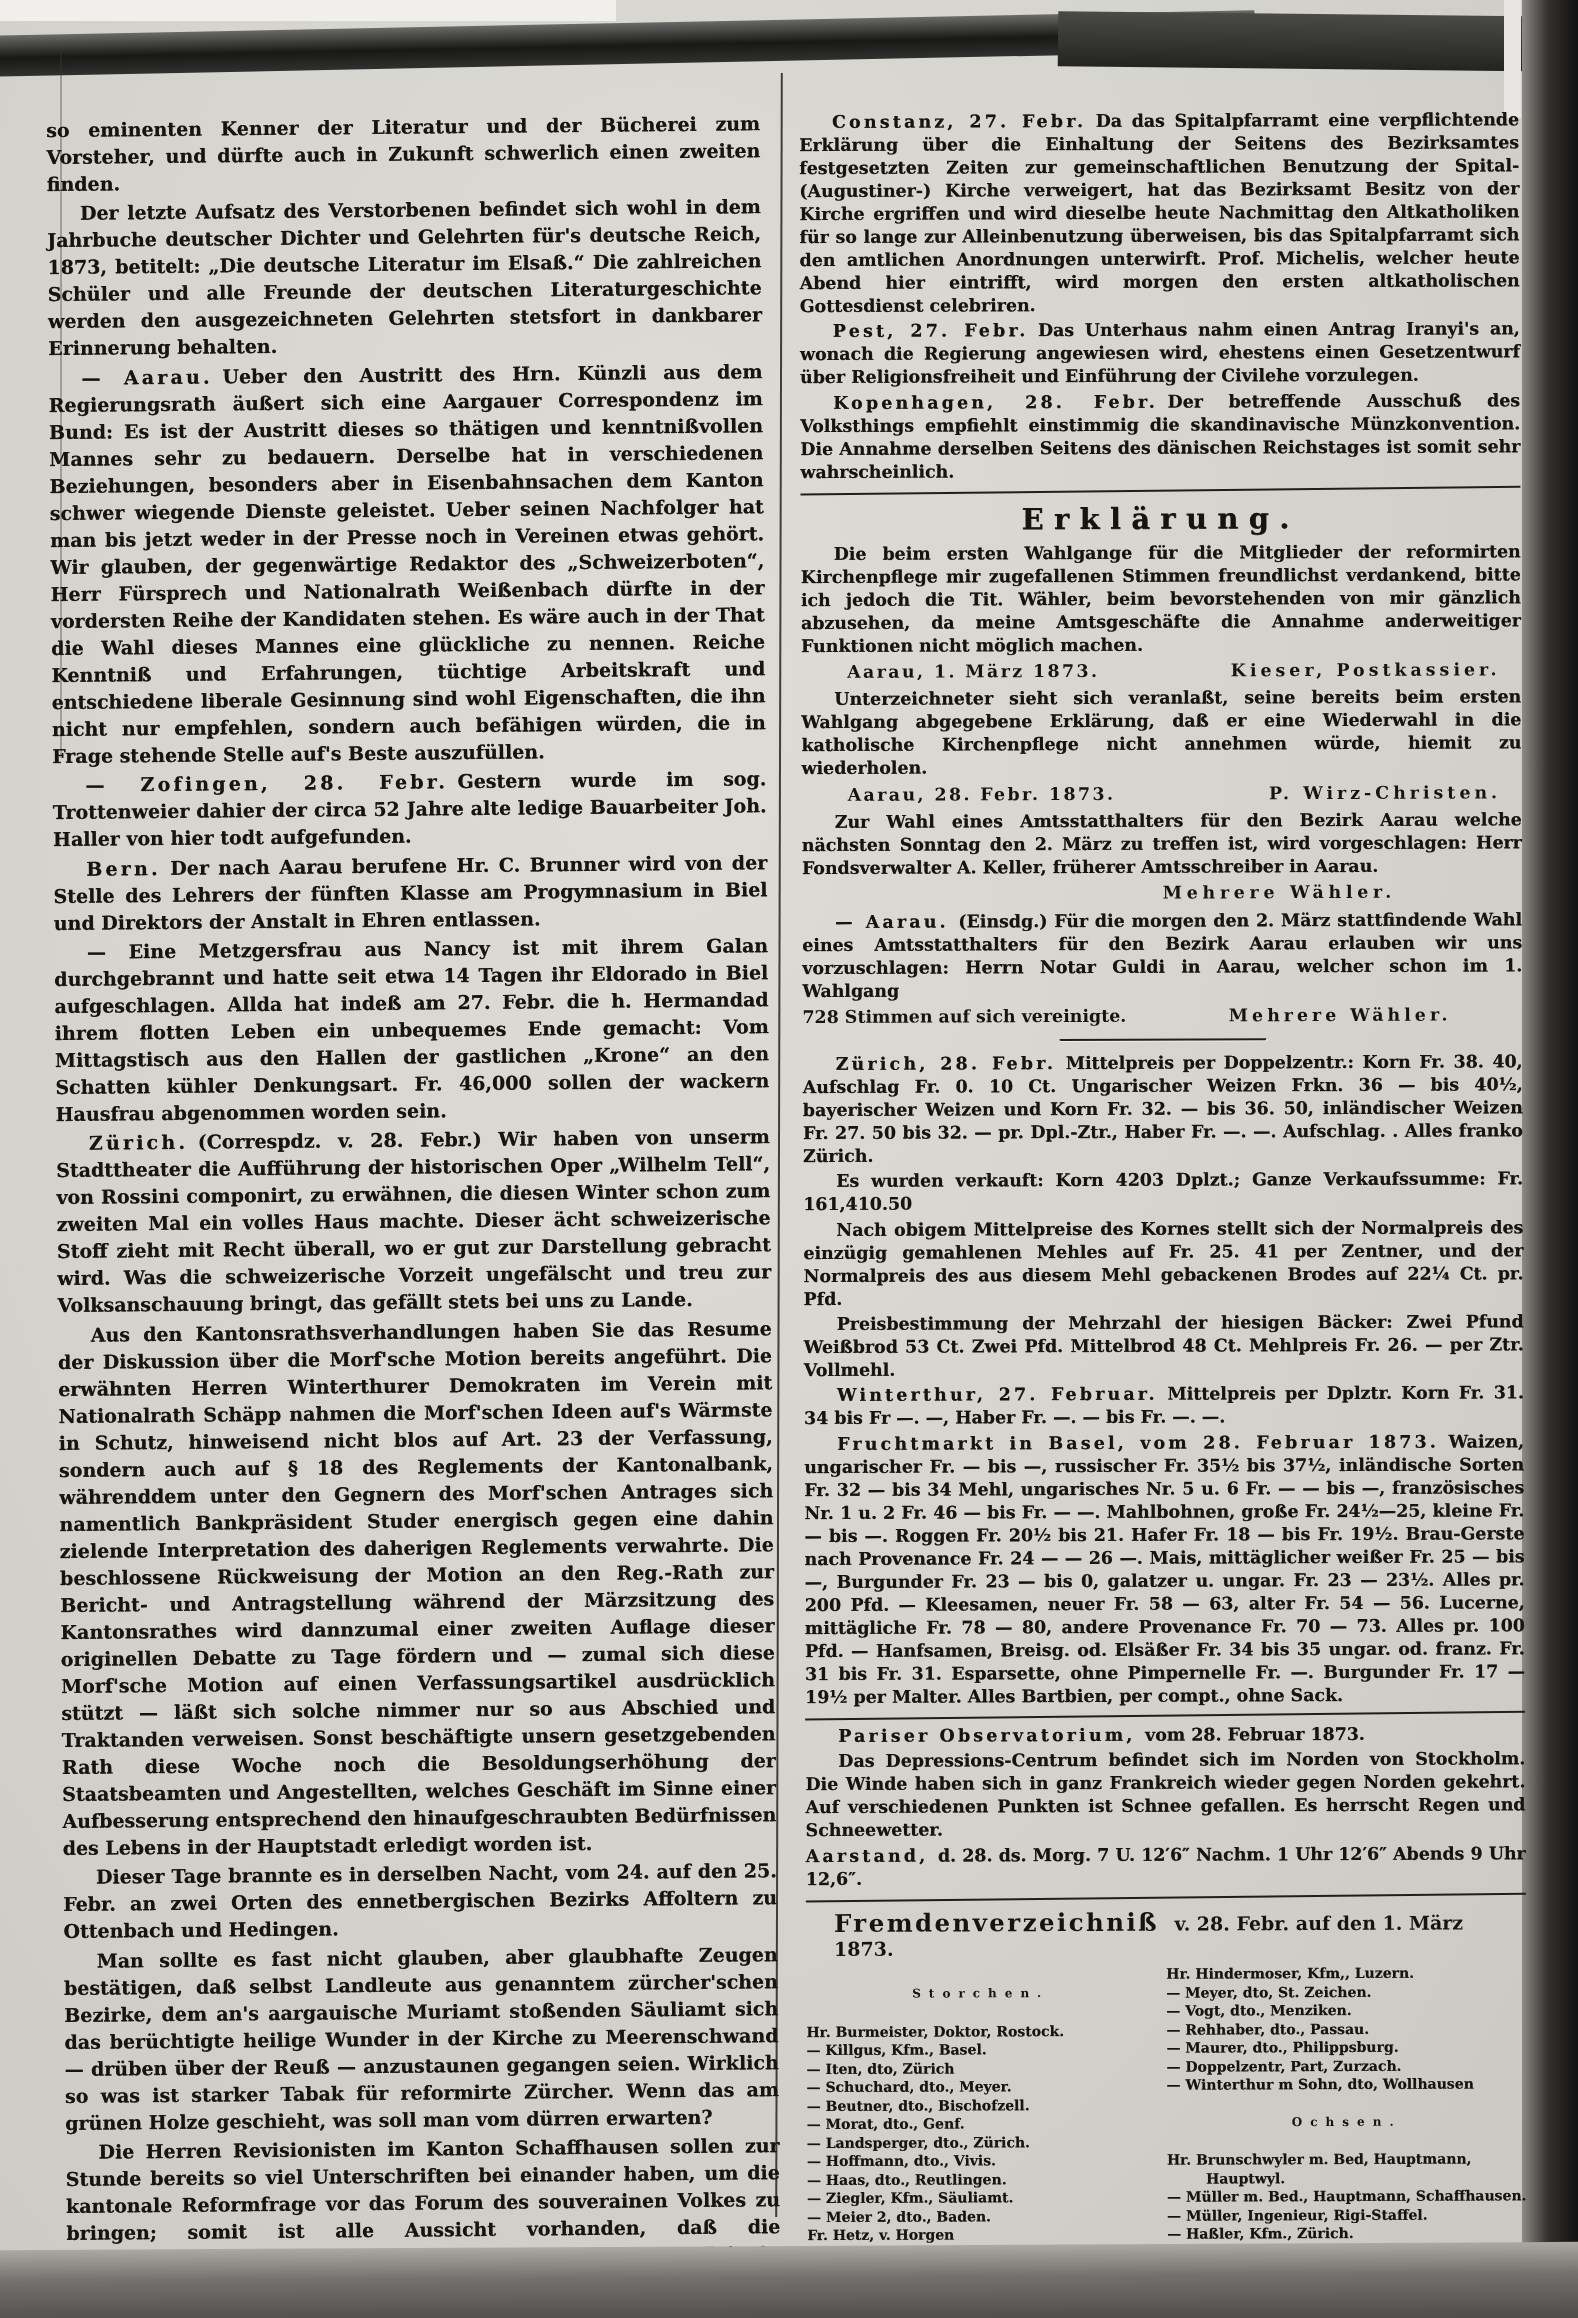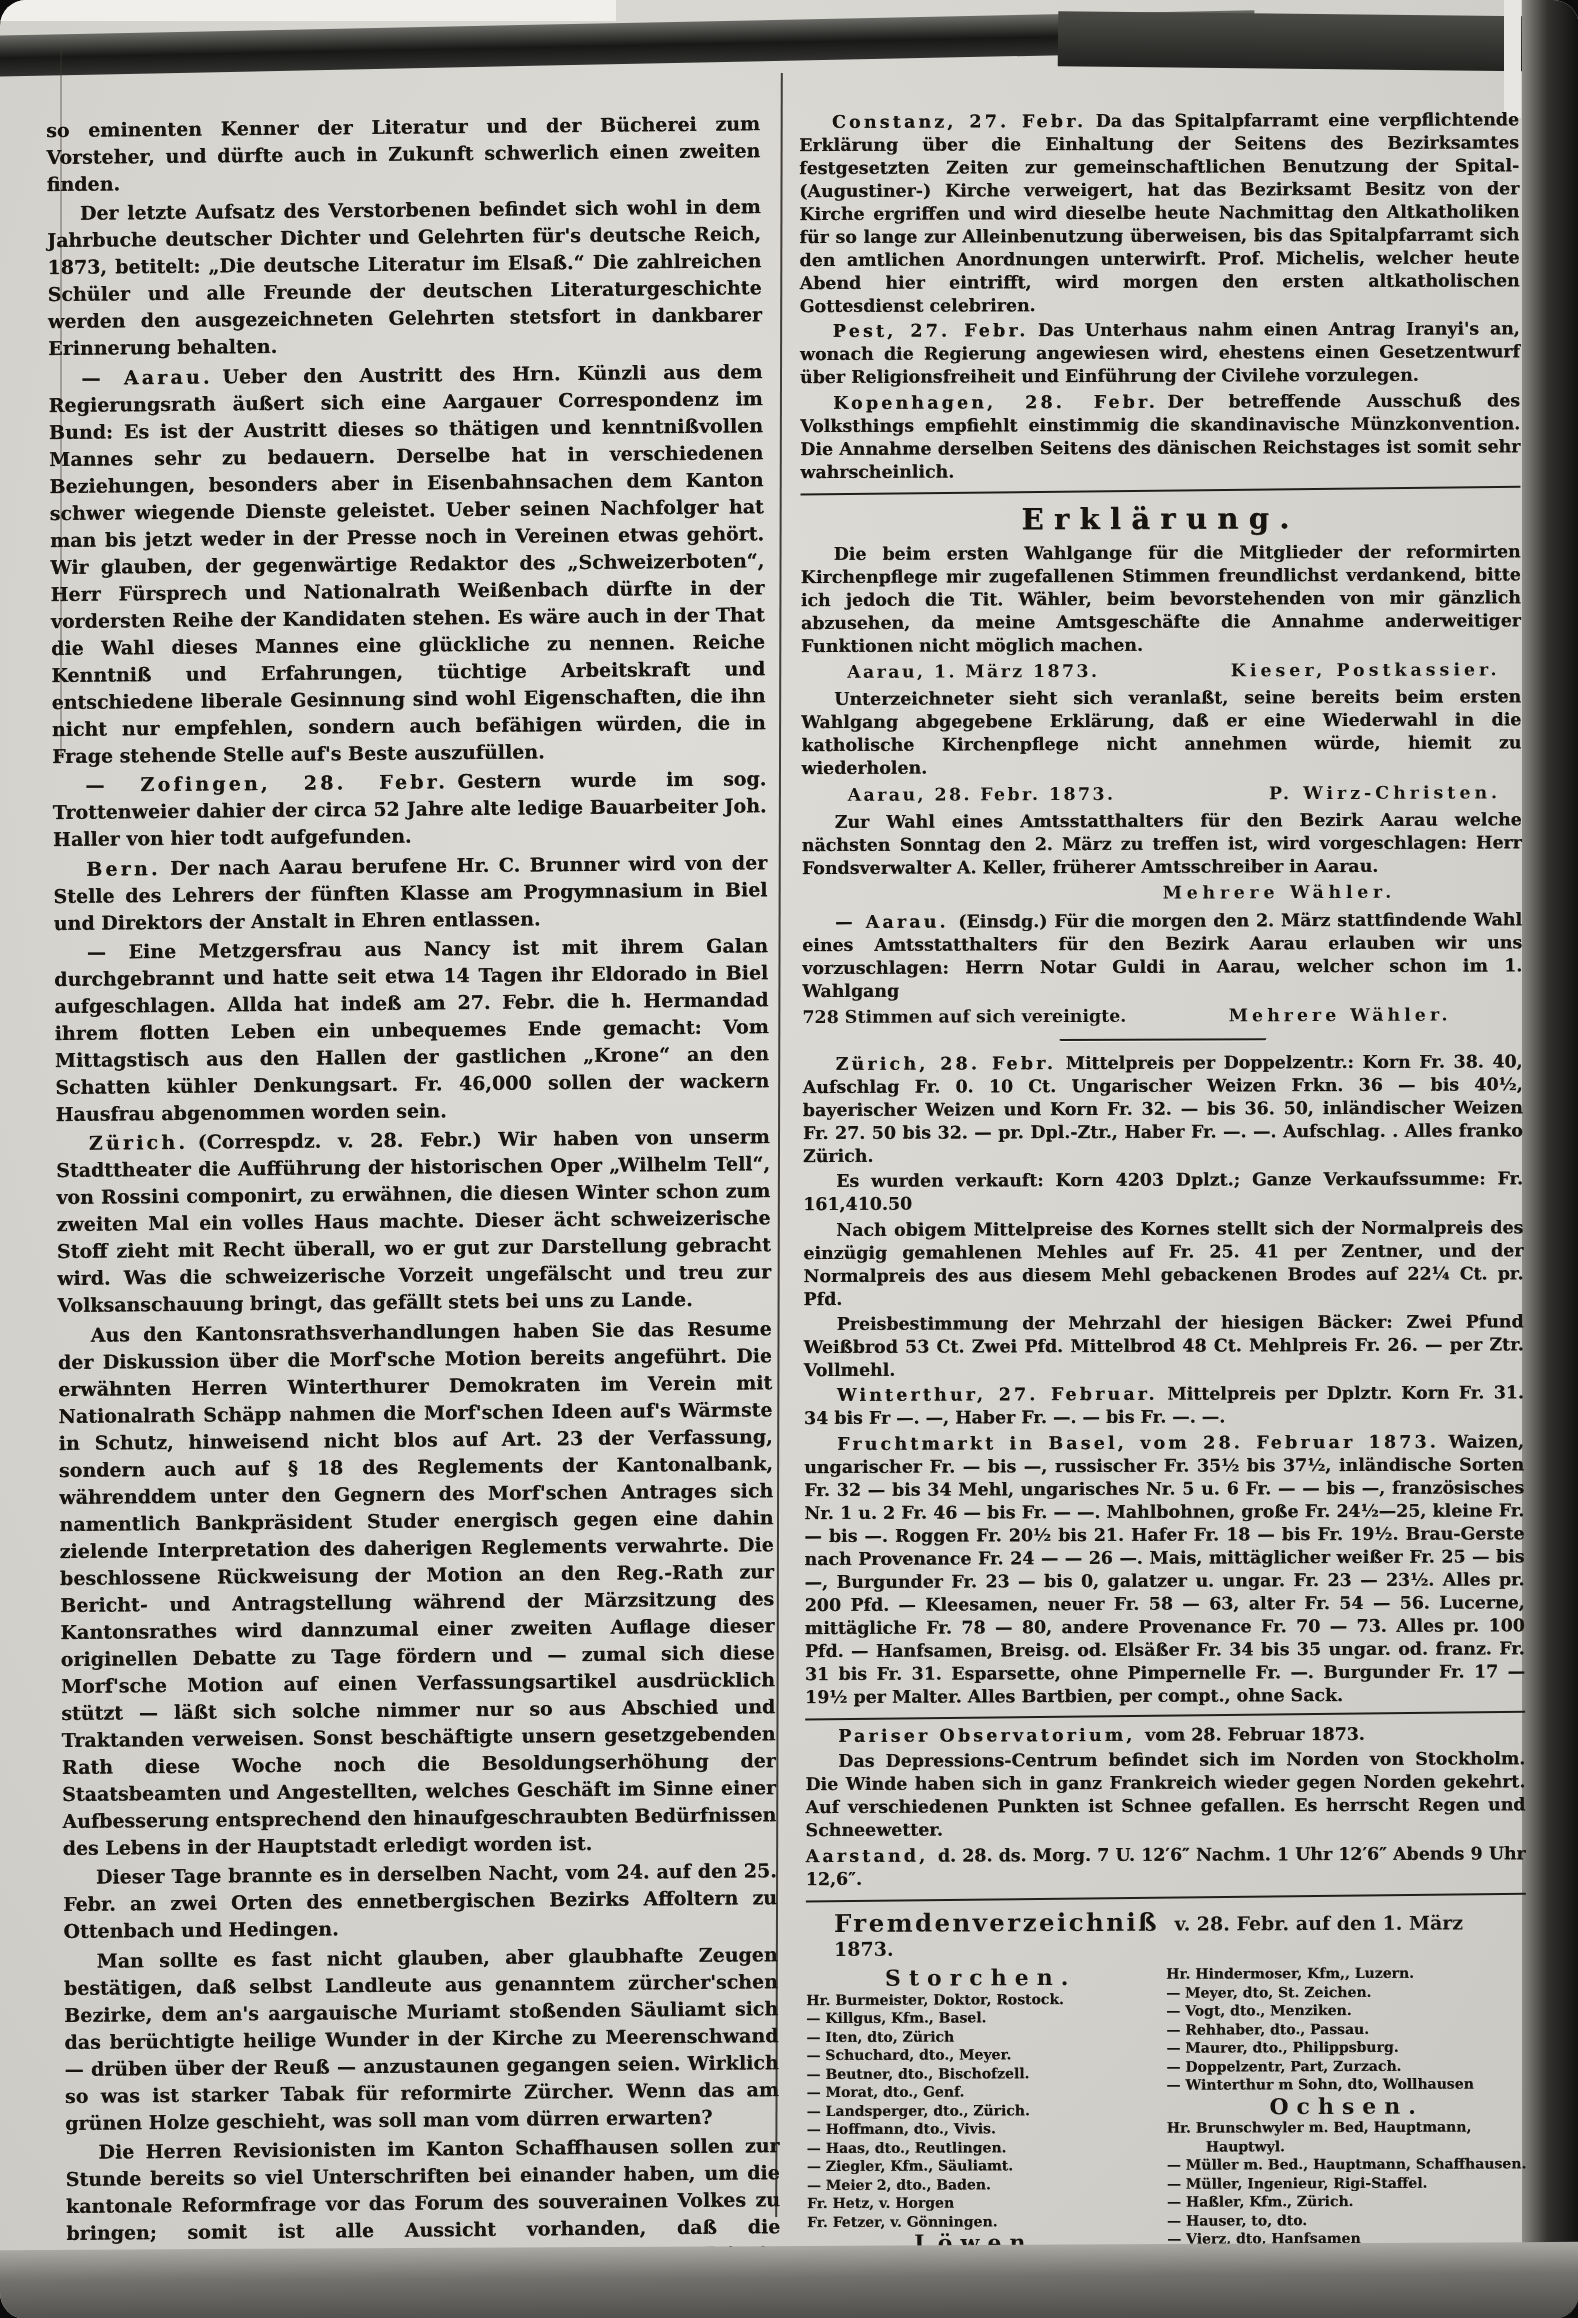--- a/index.html
+++ b/index.html
@@ -1,19 +1,19 @@
 <!DOCTYPE html>
 <html style="font-size:12.6px"><head>
 <meta charset="utf-8">
 <style>
   html,body { margin:0; padding:0; background:#0c0c0c; }
   body { width:1579px; height:2319px; position:relative; overflow:hidden;
          font-family:"DejaVu Serif","Liberation Serif",serif; }
   .page { position:absolute; inset:0; overflow:hidden;
-          background:radial-gradient(ellipse at 42% 30%, #dedcd6 0%, #d6d4ce 45%, #c9c7c1 100%);border-radius:26px; }
+          background:radial-gradient(ellipse at 42% 30%, #dedcd6 0%, #d6d4ce 45%, #c9c7c1 100%); }
   
   .top-white { position:absolute; left:0; top:0; width:616px; height:20.5px; background:#f0efec; }
   .top-band  { position:absolute; left:-24px; top:36px; width:1279px; height:41px;
                background:linear-gradient(180deg,#6a6a67 0%,#181816 55%,#30302e 100%);
                transform:rotate(-1.15deg); transform-origin:left center; }
   .top-band2 { position:absolute; left:1058px; top:14px; width:505px; height:55px;
                background:linear-gradient(180deg,#4a4a47,#232321); transform:rotate(0.6deg); }
   .right-edge { position:absolute; right:0; top:0; width:57px; height:2319px;
                 background:linear-gradient(90deg,#8d8b86 0%,#33322f 45%,#101010 100%); }
   .right-sliver { position:absolute; right:58px; top:0; width:17.4px; height:118px; background:#e7e6e2; }
@@ -52,21 +52,21 @@
   .lastline { display:flex; justify-content:space-between; align-items:baseline;
               font-size:17.4px; line-height:24px; font-weight:700; padding-right:71px; margin-bottom:3.2px; }
 
   .fv-header { margin:9.5px 0 6.3px 28px; font-weight:700; }
   .fv-title { font-size:24.5px; letter-spacing:2.4px; }
   .fv-rest  { font-size:19px; margin-left:11px; }
   .fv-cols { display:flex; gap:11px; margin-top:4.7px; }
   .fv-col { font-weight:700; }
   .fv-col-a { width:349px; }
   .fv-col-b { width:360px; }
-  .fv-heading { text-align:center; font-size:22px; line-height:20.5px; letter-spacing:8px; margin:2px 0; }
+  .fv-heading { text-align:center; font-size:12px; line-height:20.5px; letter-spacing:8px; margin:18px 0; }
   .fv-entry { font-size:14px; line-height:18.5px; padding-left:39px; text-indent:-39px;
               text-shadow:0.2px 0.2px 0.3px rgba(23,19,13,0.6); }
 </style>
 </head>
 <body>
 
 <div class="page">
   <div class="top-white"></div>
   <div class="top-band"></div>
   <div class="top-band2"></div>

